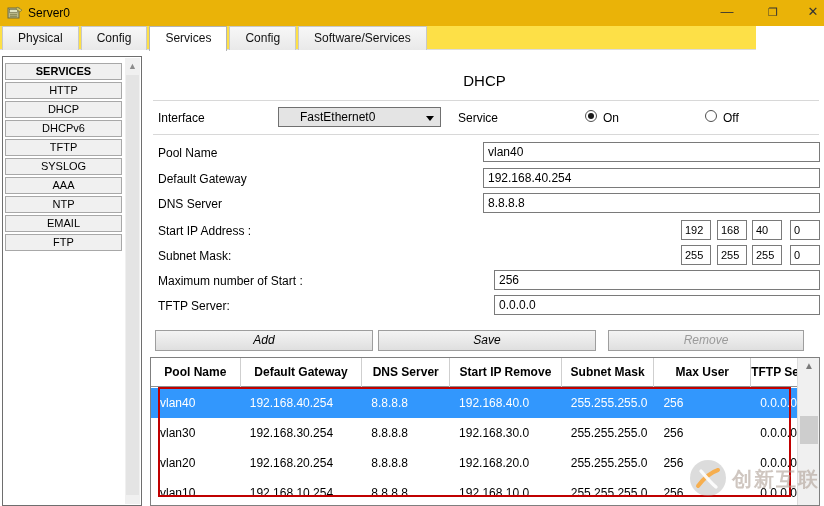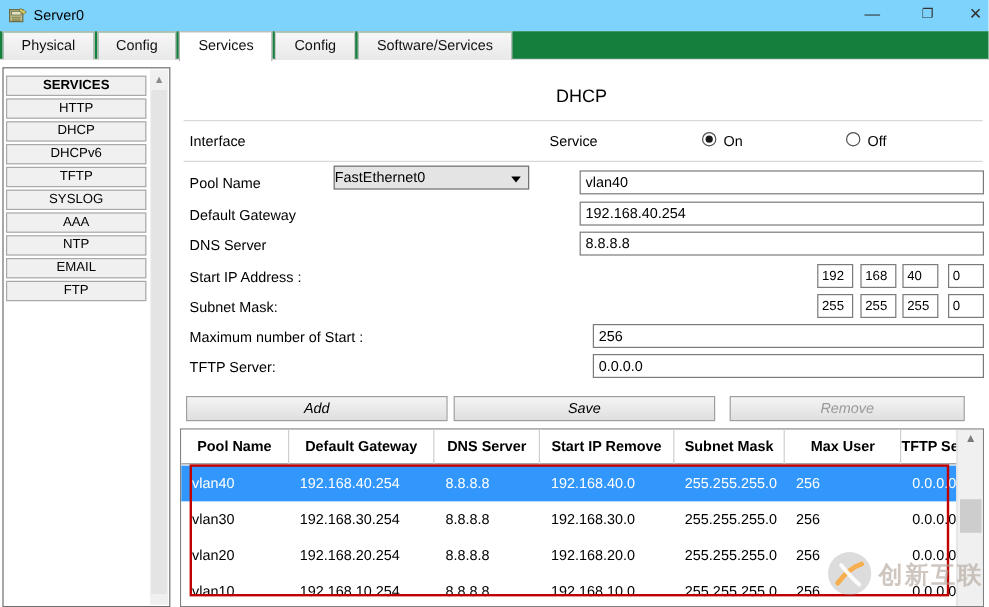--- a/index.html
+++ b/index.html
@@ -1,49 +1,49 @@
 <!DOCTYPE html>
 <html><head>
 <meta charset="utf-8">
 <style>
   * { margin:0; padding:0; box-sizing:border-box; }
   html,body { width:824px; height:506px; overflow:hidden; }
   body { font-family:"Liberation Sans","DejaVu Sans",sans-serif; font-size:12px; color:#000; background:#fff; }
   .window { position:relative; width:824px; height:506px; background:#fff; overflow:hidden; }
 
   
-  .titlebar { position:absolute; left:0; top:0; width:824px; height:26px; background:#7dd3fc;padding-left:24px; }
+  .titlebar { position:absolute; left:0; top:0; width:824px; height:26px; background:#eab308;padding-left:24px; }
   .app-icon { position:absolute; left:7px; top:5px; width:16px; height:16px; }
   .title-text { position:absolute; left:28px; top:6px; font-size:12px; }
   .win-btn { position:absolute; top:0; width:34px; height:26px; text-align:center; line-height:24px; font-size:13px; color:#333; cursor:default; }
   .btn-min { left:710px; }
   .btn-max { left:756px; font-size:11px; }
   .btn-close { left:802px; width:22px; overflow:hidden; }
 
   
-  .tabbar { position:absolute; left:0; top:26px; width:824px; height:24px; background:#15803d; border-bottom:1px solid #dcdcdc; }
+  .tabbar { position:absolute; left:0; top:26px; width:756px; height:24px; background:#fde047; border-bottom:1px solid #dcdcdc; }
   .tab { position:relative; float:left; height:24px; padding:4px 15px 0 15px; background:linear-gradient(#f7f7f7,#e9e9e9); border:1px solid #c8c8c8; border-bottom:none; margin-left:2px; font-size:12px; color:#111; }
   .tab.active { background:#fff; height:25px; z-index:3; border-color:#b4b4b4; }
 
   
   .sidebar { position:absolute; left:2px; top:56px; width:140px; height:450px; background:#fff; border:1px solid #6e6e6e; }
   .side-btn { position:relative; margin:2px 2px 0 2px; width:117px; height:17px; background:#f0f0f0; border:1px solid #a8a8a8; text-align:center; font-size:11px; line-height:15px; color:#000; }
   .side-btn.hdr { font-weight:bold; margin-top:6px; }
   .side-scroll { position:absolute; right:1px; top:1px; width:15px; height:446px; background:#f0f0f0; }
   .side-scroll .arrow-up { position:absolute; top:0; left:0; width:15px; height:16px; color:#8c8c8c; font-size:9px; text-align:center; line-height:16px; }
   .side-scroll .thumb { position:absolute; top:17px; left:1px; width:13px; height:420px; background:#e4e4e4; }
 
   
   .main { position:absolute; left:145px; top:50px; width:679px; height:456px; background:#fff; overflow:hidden; }
   .dhcp-title { position:absolute; left:0; top:22px; width:679px; text-align:center; font-size:15px; }
   .hline { position:absolute; left:8px; width:666px; height:1px; background:#d8d8d8; }
   .lbl { position:absolute; font-size:12px; color:#000;text-align:center; }
   .txtfield { position:absolute; height:20px; border:1px solid #7a7a7a; background:#fff; font-family:"Liberation Sans",sans-serif; font-size:12px; padding:0 4px; color:#000; }
   .octet { position:absolute; width:30px; height:20px; border:1px solid #7a7a7a; font-size:11px; padding:0 3px; font-family:"Liberation Sans",sans-serif; }
-  .dropdown { position:absolute; left:133px; top:57px; width:163px; height:20px; background:#e4e4e4; border:1px solid #707070; font-size:12px; line-height:18px; padding-left:0;margin-top:31px; }
+  .dropdown { position:absolute; left:133px; top:57px; width:163px; height:20px; background:#e4e4e4; border:1px solid #707070; font-size:12px; line-height:18px; padding-left:21px; }
   .dd-arrow { position:absolute; right:6px; top:8px; width:0; height:0; border-left:4px solid transparent; border-right:4px solid transparent; border-top:5px solid #000; }
   .radio { position:absolute; width:12px; height:12px; border:1px solid #4f4f4f; border-radius:50%; background:#fff; }
   .radio.sel::after { content:""; position:absolute; left:2px; top:2px; width:6px; height:6px; border-radius:50%; background:#1a1a1a; }
   .pt-btn { position:absolute; top:280px; height:21px; background:linear-gradient(#f4f4f4,#dfdfdf); border:1px solid #9e9e9e; text-align:center; line-height:19px; font-size:12px;font-style:italic; }
   .pt-btn.disabled { color:#9a9a9a; }
 
   
   .pool-table { position:absolute; left:5px; top:307px; width:670px; height:149px; border:1px solid #7f7f7f; background:#fff; overflow:hidden; }
   .thead { position:absolute; left:0; top:0; width:646px; height:29px; border-bottom:1px solid #8f8f8f; background:#fff; display:flex; }
   .th { height:29px; font-weight:bold; font-size:12px; text-align:center; line-height:29px; border-right:1px solid #cfcfcf; overflow:hidden; white-space:nowrap; }

